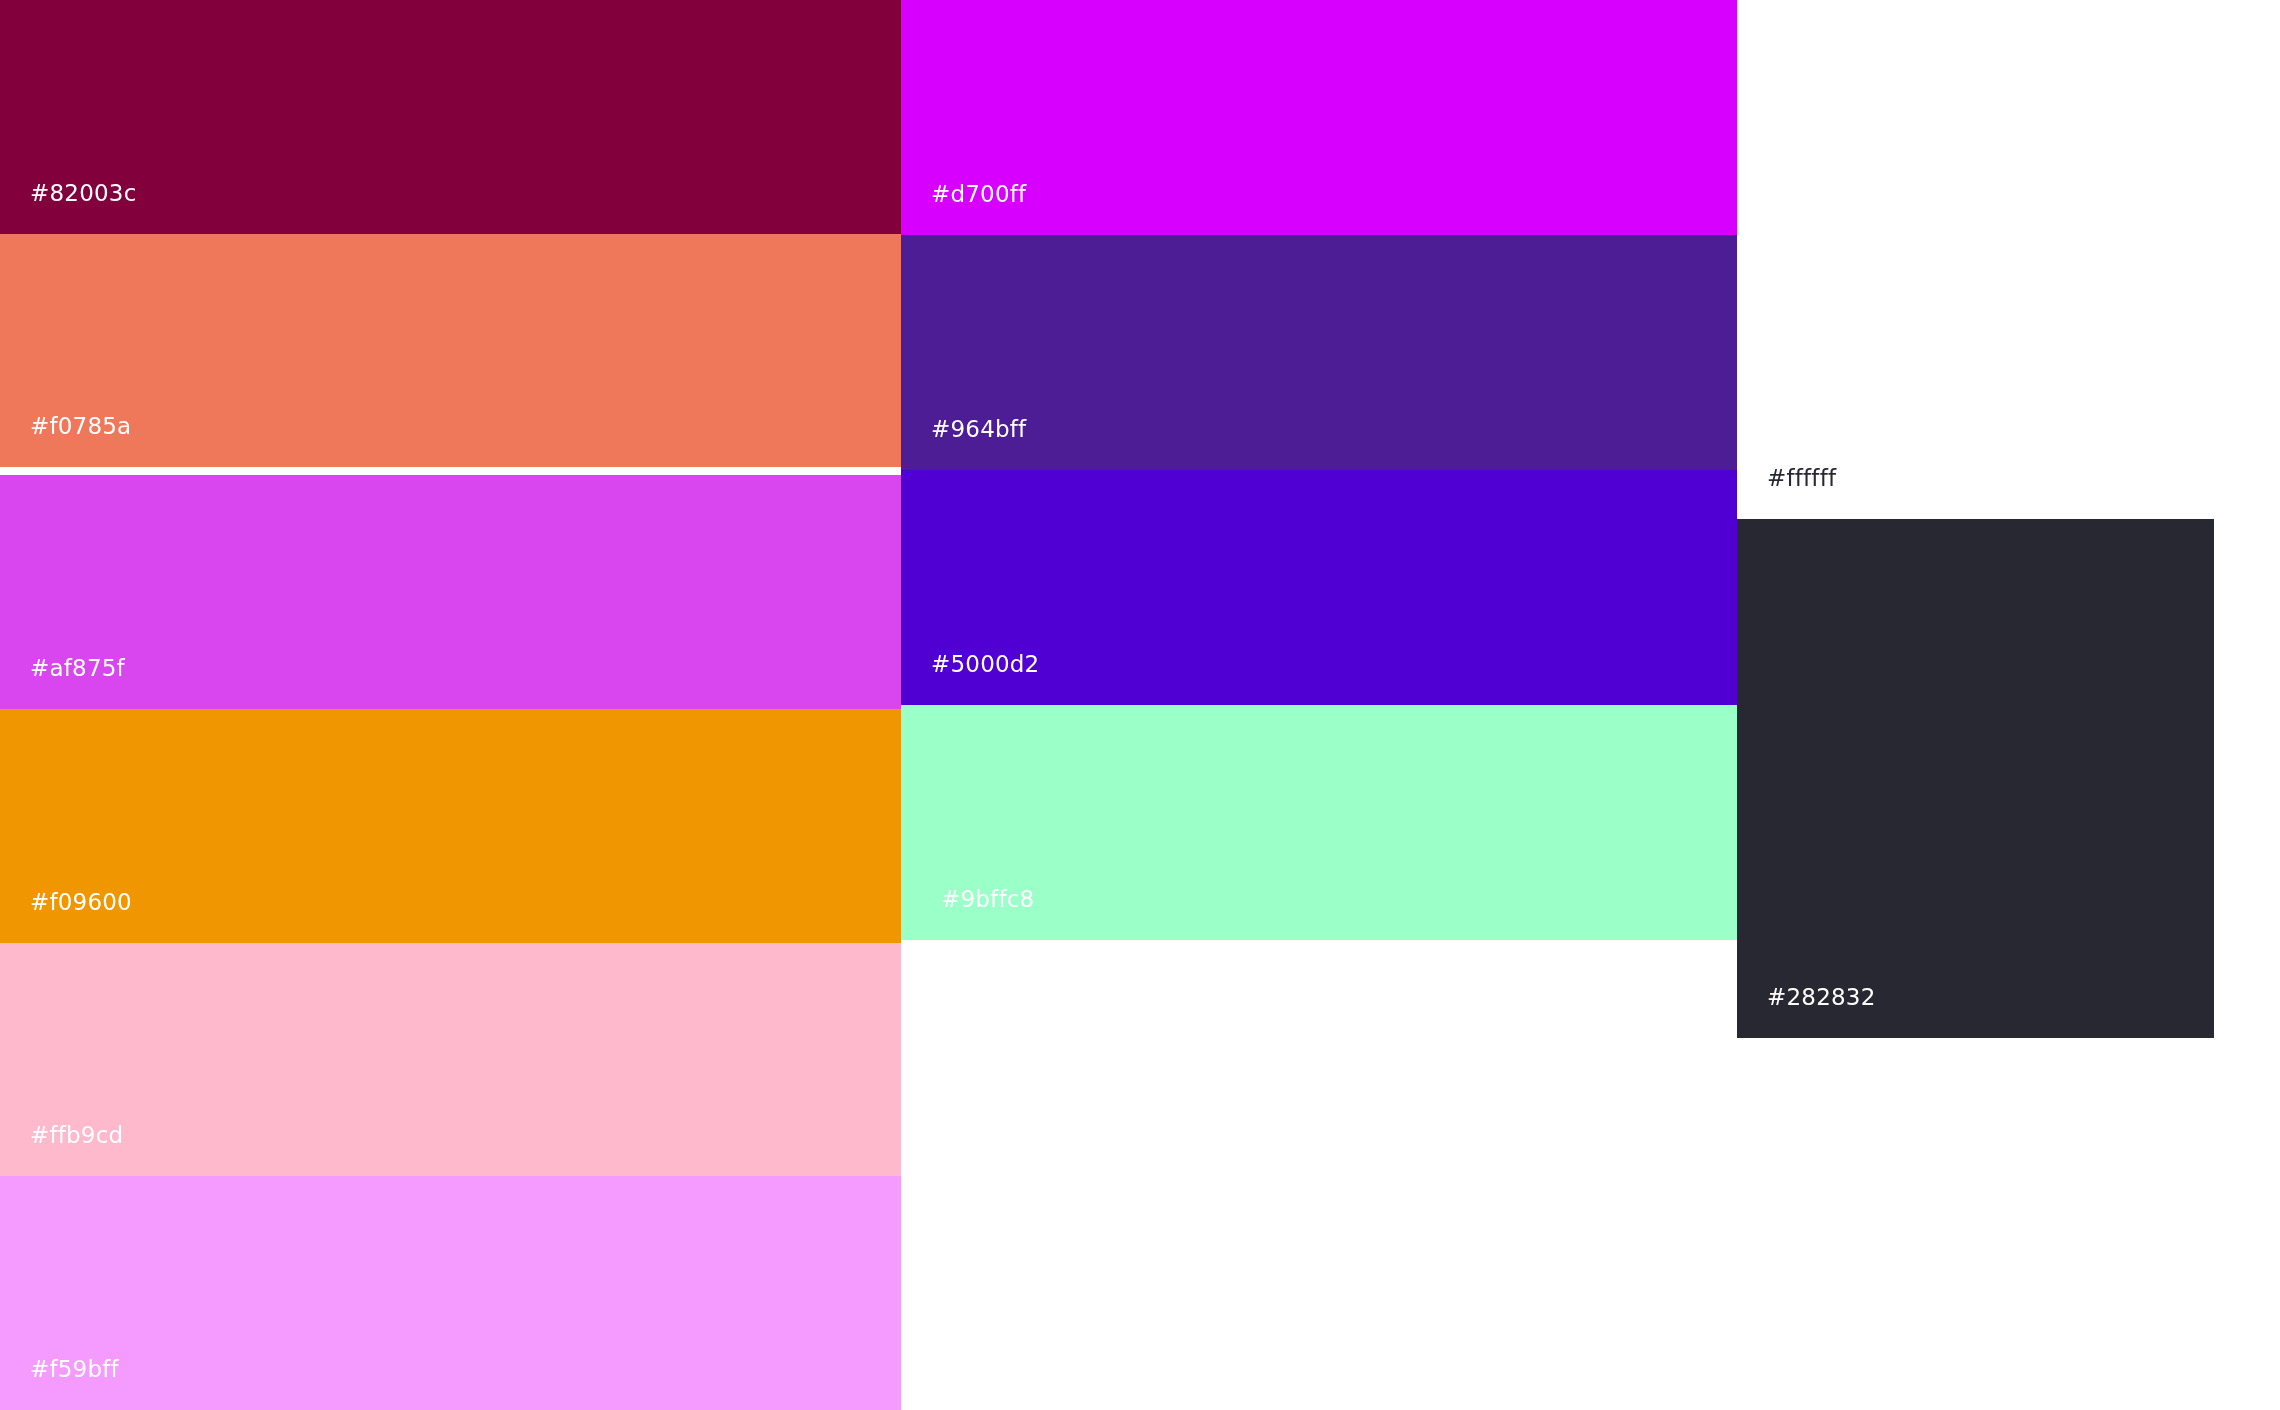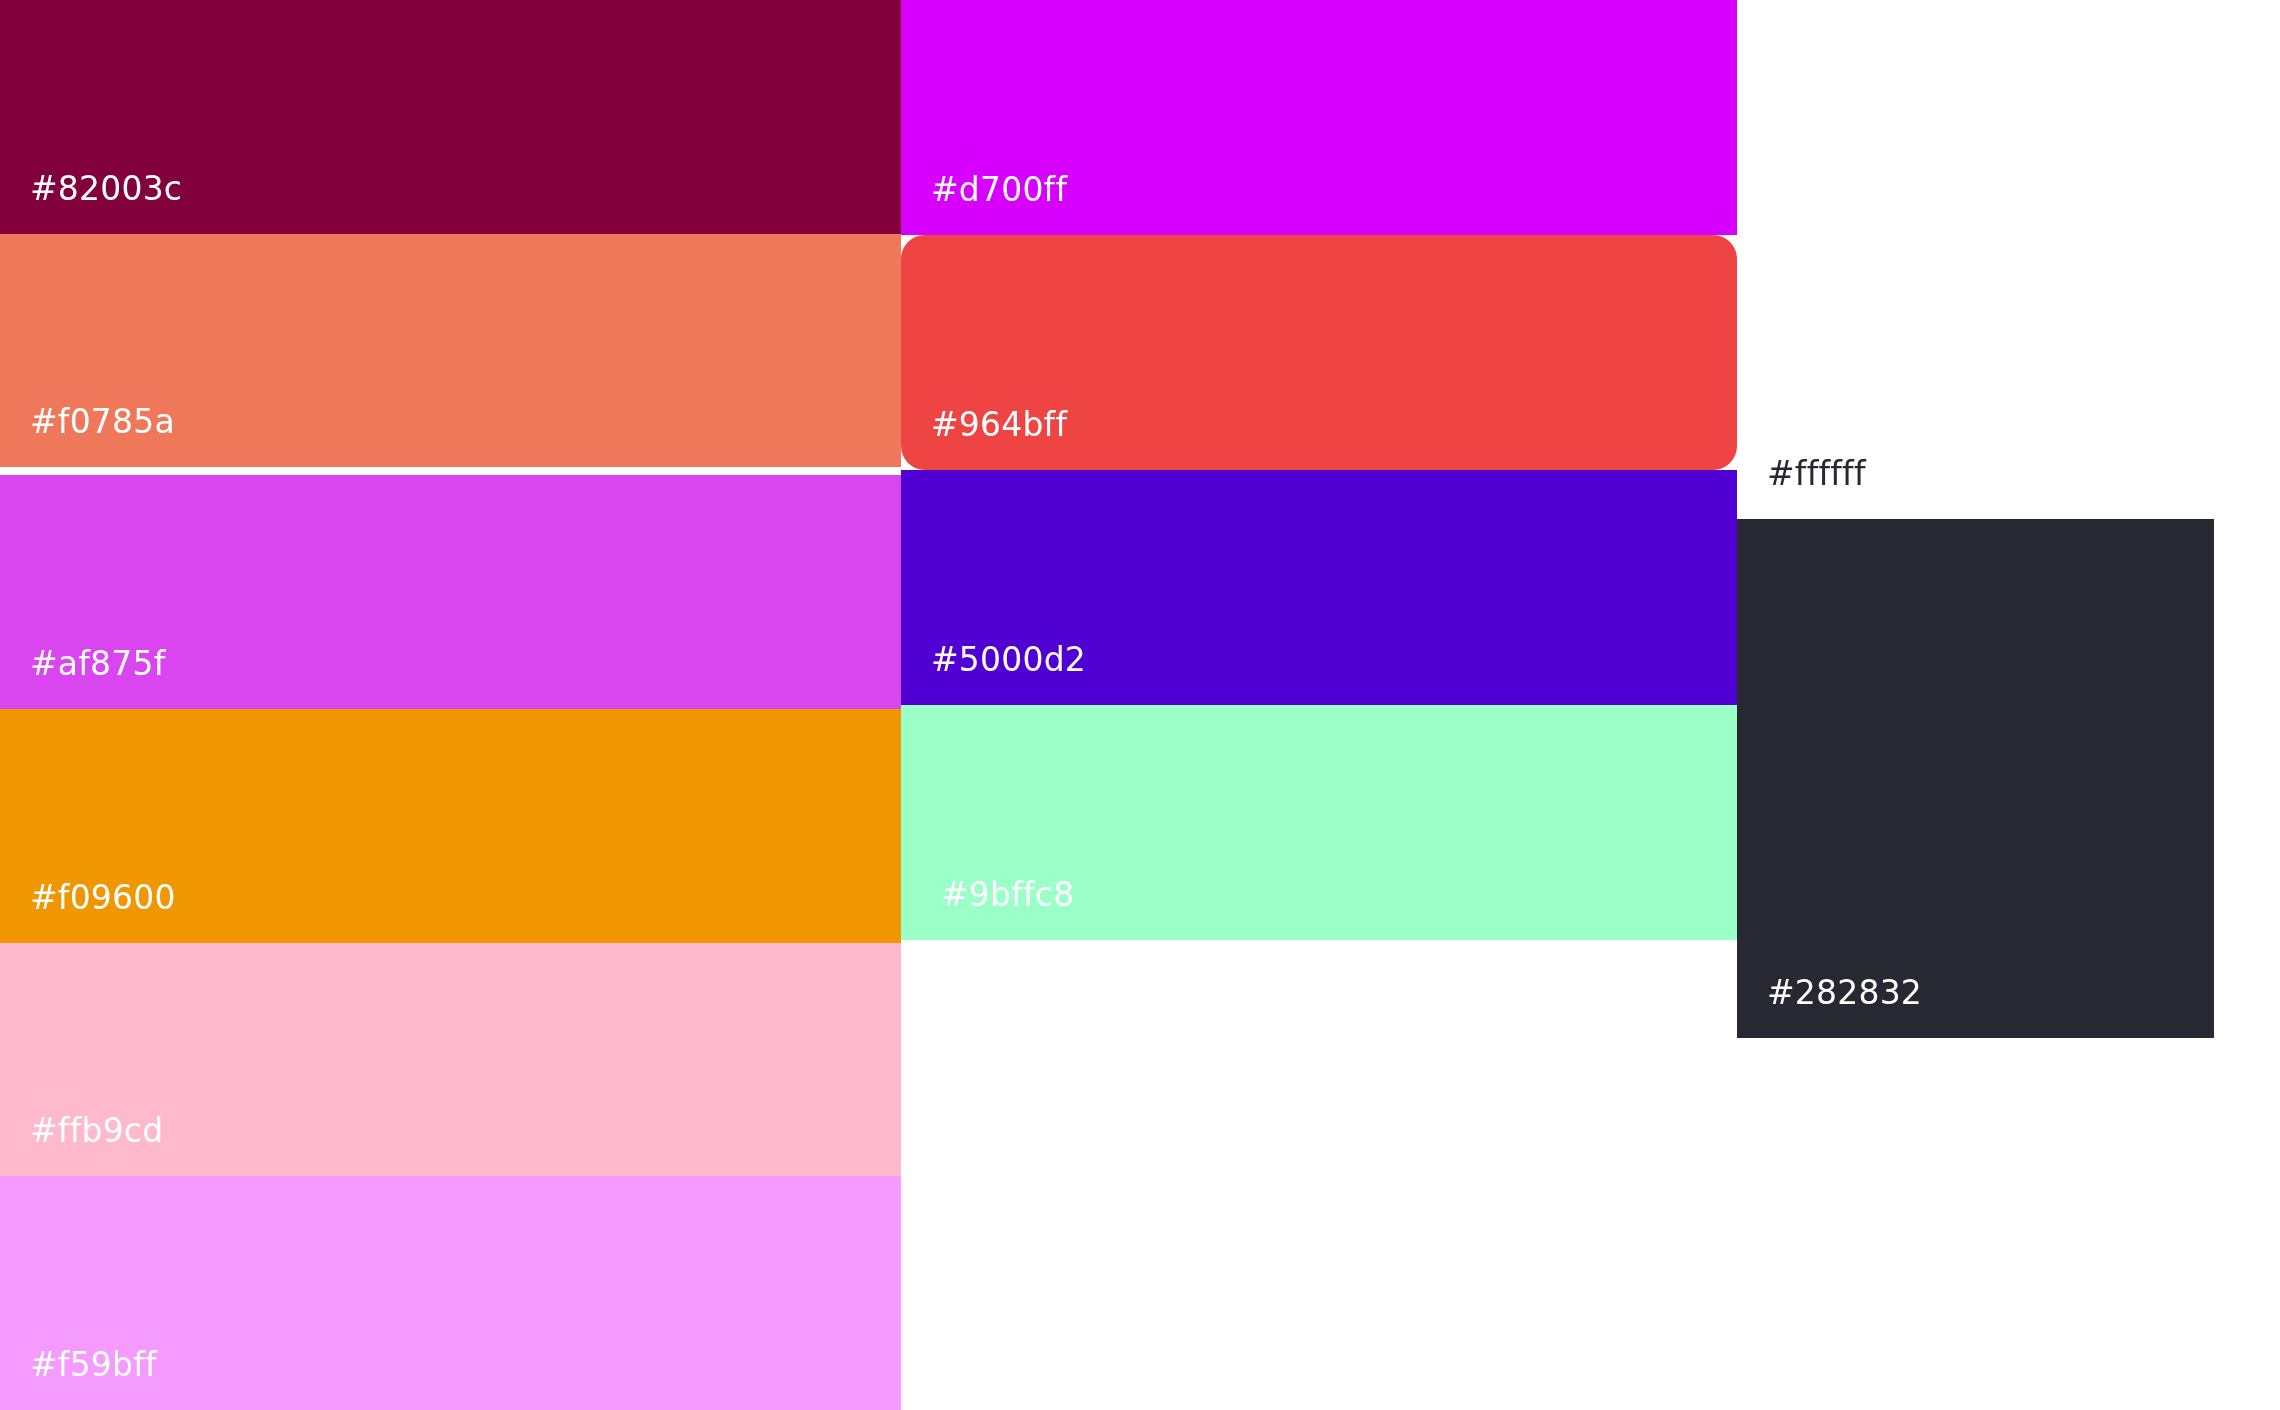--- a/index.html
+++ b/index.html
@@ -51,21 +51,21 @@
   }
 
   .col-right .swatch {
     height: 519px;
   }
 
   .swatch-label {
     display: block;
     padding-left: 30px;
     padding-bottom: 29px;
-    font-size: 33px;
+    font-size: 23px;
     line-height: 1;
     letter-spacing: 0.2px;
     white-space: nowrap;
     font-family: "DejaVu Sans", "Liberation Sans", sans-serif;
   }
 </style>
 </head>
 <body style="background-color: rgb(255, 255, 255);">
 
 <div class="palette">
@@ -88,21 +88,21 @@
     </div>
     <div class="swatch" style="background-color: rgb(245, 155, 255);">
       <span class="swatch-label" style="color: rgb(255, 255, 255);">#f59bff</span>
     </div>
   </div>
 
   <div class="palette-column col-middle">
     <div class="swatch" style="background-color: rgb(215, 0, 255);">
       <span class="swatch-label" style="color: rgb(255, 255, 255);">#d700ff</span>
     </div>
-    <div class="swatch" style="background-color: #ef4444; border-radius: 24px;">
+    <div class="swatch" style="background-color: #4c1d95;">
       <span class="swatch-label" style="color: rgb(255, 255, 255);">#964bff</span>
     </div>
     <div class="swatch" style="background-color: rgb(80, 0, 210);">
       <span class="swatch-label" style="color: rgb(255, 255, 255);">#5000d2</span>
     </div>
     <div class="swatch" style="background-color: rgb(155, 255, 200);">
       <span class="swatch-label" style="color: rgb(255, 255, 255); padding-left: 40px;">#9bffc8</span>
     </div>
   </div>
 

